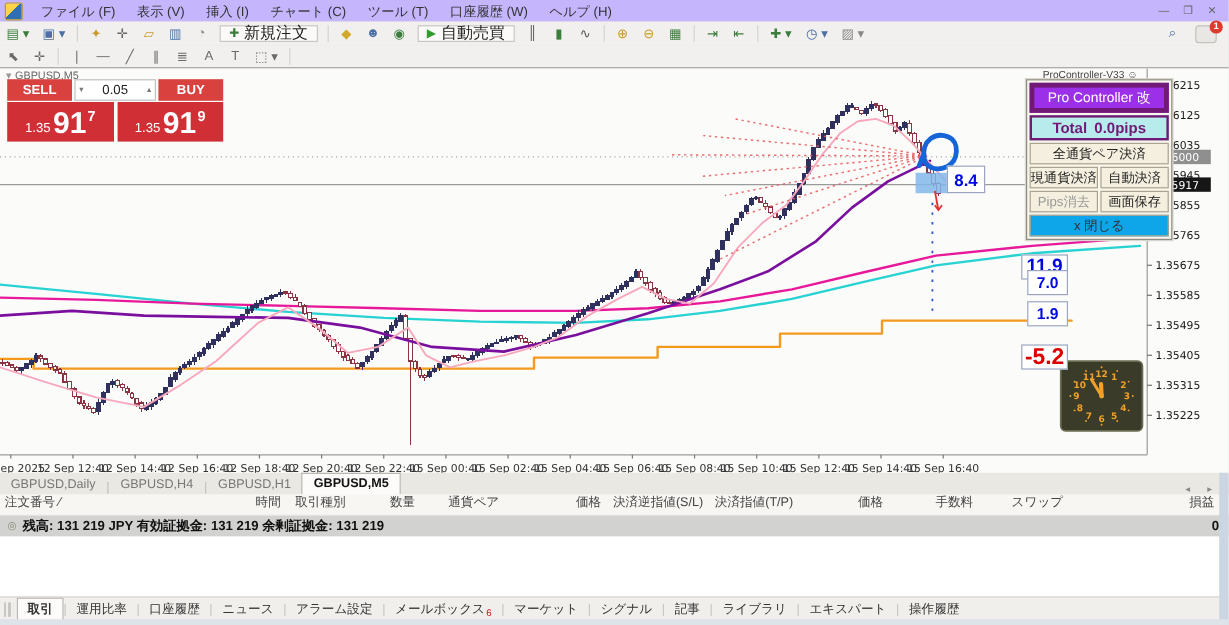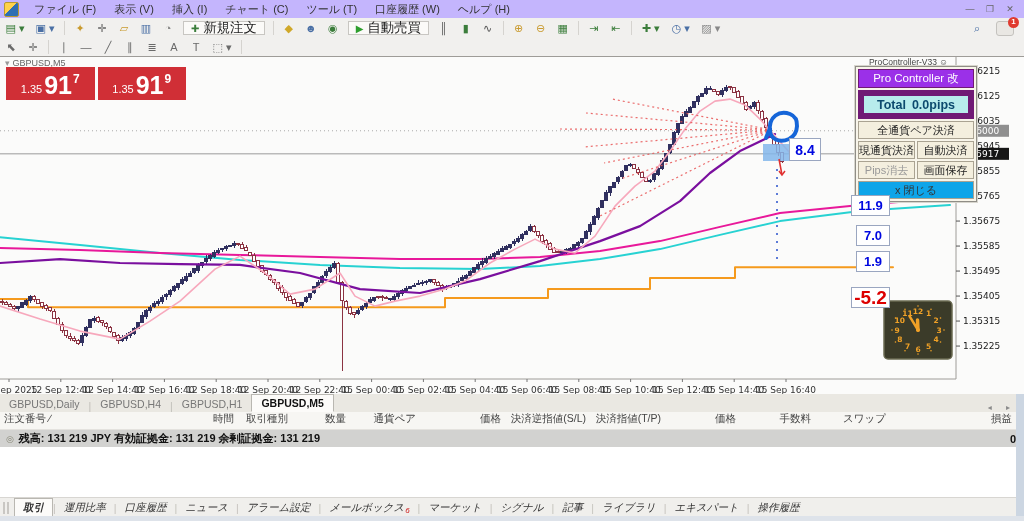--- a/index.html
+++ b/index.html
@@ -43,22 +43,22 @@
   .ocrow2{display:flex;gap:3px;margin-top:1px;height:33px;}
   .ocprice{flex:1;background:#d02f36;color:#fff;display:flex;align-items:flex-end;justify-content:center;padding-bottom:2px;}
   .ocprice .pre{font-size:11px;margin:0 2px 3px 0;}
   .ocprice .big{font-size:25px;font-weight:bold;line-height:25px;}
   .ocprice .sup{font-size:12px;font-weight:bold;margin:0 0 12px 1px;}
 
   
   .pcwintitle{position:absolute;right:76px;top:0px;font-size:8.5px;color:#444;}
   .pcpanel{position:absolute;left:855px;top:9px;width:116px;background:#f8f5ea;border:1px solid #8f8d86;box-shadow:0 0 0 1px #d8d6ce;padding:2px;}
   .pcrow{margin-bottom:2px;display:flex;gap:2px;}
-  .pchead{height:17px;background:#9b30e8;color:#fff;font-size:11.5px;display:flex;align-items:center;justify-content:center;border:1px solid #701a75;flex:1;}
-  .pctotal{height:17px;background:#b8ecec;color:#0c4a6e;font-weight:bold;font-size:12.5px;display:flex;align-items:center;justify-content:center;gap:6px;flex:1;border:6px solid #701a75;}
+  .pchead{height:17px;background:#9b30e8;color:#fff;font-size:11.5px;display:flex;align-items:center;justify-content:center;border:4px solid #701a75;flex:1;}
+  .pctotal{height:17px;background:#b8ecec;color:#701a75;font-weight:bold;font-size:12.5px;display:flex;align-items:center;justify-content:center;gap:6px;flex:1;border:2px solid #701a75;}
   .pcbtn{flex:1;height:16px;background:#f4efde;border:1px solid #aaa392;font-size:11px;display:flex;align-items:center;justify-content:center;color:#222;}
   .pcbtn.gray{color:#999;}
   .pcbtn.close{background:#0ea5e9;color:#333;}
 
   
   .piplabel{position:absolute;background:#fff;border:1px solid #9aa6c0;display:flex;align-items:center;justify-content:center;font-weight:bold;}
 
   
   .charttabs{position:absolute;left:0;top:394px;width:1024px;height:18px;background:#eae8e2;border-bottom:1px solid #cfcdc7;display:flex;align-items:flex-end;font-size:10.5px;color:#777;}
   .ctab{padding:2px 9px;display:flex;align-items:center;}
@@ -69,21 +69,21 @@
   
   .terminal{position:absolute;left:0;top:412px;width:1024px;height:85px;background:#fff;}
   .thead{display:flex;height:17px;align-items:flex-start;border-bottom:1px solid #e4e2de;background:#f7f6f3;font-size:10.5px;color:#444;}
   .thcell{padding:0 4px;box-sizing:border-box;white-space:nowrap;overflow:hidden;}
   .balrow{display:flex;height:17px;align-items:center;background:#d2d2d0;font-size:11px;font-weight:bold;color:#111;}
   .balicon{color:#8a8a7a;margin:0 5px 0 6px;font-size:9px;}
   .balprofit{margin-left:auto;padding-right:8px;font-weight:bold;}
 
   
   .bottomtabs{position:absolute;left:0;top:497px;width:1024px;height:19px;background:#f0efec;border-top:1px solid #d8d6d2;display:flex;align-items:center;font-size:10.5px;color:#333;}
-  .btab{padding:2px 8px;display:flex;align-items:flex-end;gap:1px;font-style:italic;}
+  .btab{padding:2px 8px;display:flex;align-items:flex-end;gap:1px;}
   .btab.active{background:#fcfbf9;border:1px solid #b9b7b1;font-weight:bold;}
   .btabsep{color:#c5c3bd;}
   .btab .bbadge{color:#cc1111;font-size:8px;margin-top:5px;}
   .grip{width:8px;height:12px;margin:0 3px;background:repeating-linear-gradient(90deg,#c9c7c3 0 2px,#f0efec 2px 4px);}
   .edgeR{position:absolute;left:1016px;top:394px;width:8px;height:127px;background:#ccd6e2;}
   .edgeB{position:absolute;left:0;top:516px;width:1024px;height:5px;background:#dee3ea;}
 </style>
 </head>
 <body>
 
@@ -690,20 +690,29 @@
         <text x="734.1999999999999" y="336" text-anchor="middle" font-size="9" fill="#333">15 Sep 14:40</text>
         <line x1="786" y1="322" x2="786" y2="325" stroke="#777"></line>
         <text x="786" y="336" text-anchor="middle" font-size="9" fill="#333">15 Sep 16:40</text>
       </svg>
 
     <div class="symlabel">
       <span class="dash">▾</span><span>GBPUSD,M5</span>
     </div>
 
     <div class="oneclick">
+      <div class="ocrow1">
+        <div class="ocbtn">SELL</div>
+        <div class="oclot">
+          <span class="spin">▾</span>
+          <span>0.05</span>
+          <span class="spin">▴</span>
+        </div>
+        <div class="ocbtn">BUY</div>
+      </div>
       <div class="ocrow2">
         <div class="ocprice">
           <span class="pre">1.35</span>
             <span class="big">91</span>
             <span class="sup">7</span>
         </div>
         <div class="ocprice">
           <span class="pre">1.35</span>
             <span class="big">91</span>
             <span class="sup">9</span>
@@ -735,21 +744,21 @@
         <div class="pcbtn gray">Pips消去</div>
         <div class="pcbtn">画面保存</div>
       </div>
       <div class="pcrow" style="margin-bottom:0;">
           <div class="pcbtn close">x 閉じる</div>
         </div>
     </div>
 
     <div id="piplabels">
         <div class="piplabel" style="left: 789px; top: 81px; width: 30px; height: 21px; color: rgb(0, 8, 224); font-size: 14px;">8.4</div>
-        <div class="piplabel" style="left: 851px; top: 138px; width: 37px; height: 19px; color: rgb(0, 8, 224); font-size: 13px;">11.9</div>
+        <div class="piplabel" style="left: 851px; top: 155px; width: 37px; height: 19px; color: rgb(0, 8, 224); font-size: 16px;">11.9</div>
         <div class="piplabel" style="left: 856px; top: 168px; width: 32px; height: 19px; color: rgb(0, 8, 224); font-size: 13px;">7.0</div>
         <div class="piplabel" style="left: 856px; top: 194px; width: 32px; height: 19px; color: rgb(0, 8, 224); font-size: 13px;">1.9</div>
         <div class="piplabel" style="left: 851px; top: 208px; width: 37px; height: 19px; color: rgb(221, 0, 0); font-size: 19px; margin-top: 22px;">-5.2</div>
       </div>
   </div>
 
   <div class="charttabs">
     <div id="ctabs" style="display:flex;align-items:flex-end;">
         <div class="ctab">GBPUSD,Daily</div>
         <div class="ctabsep">|</div>

